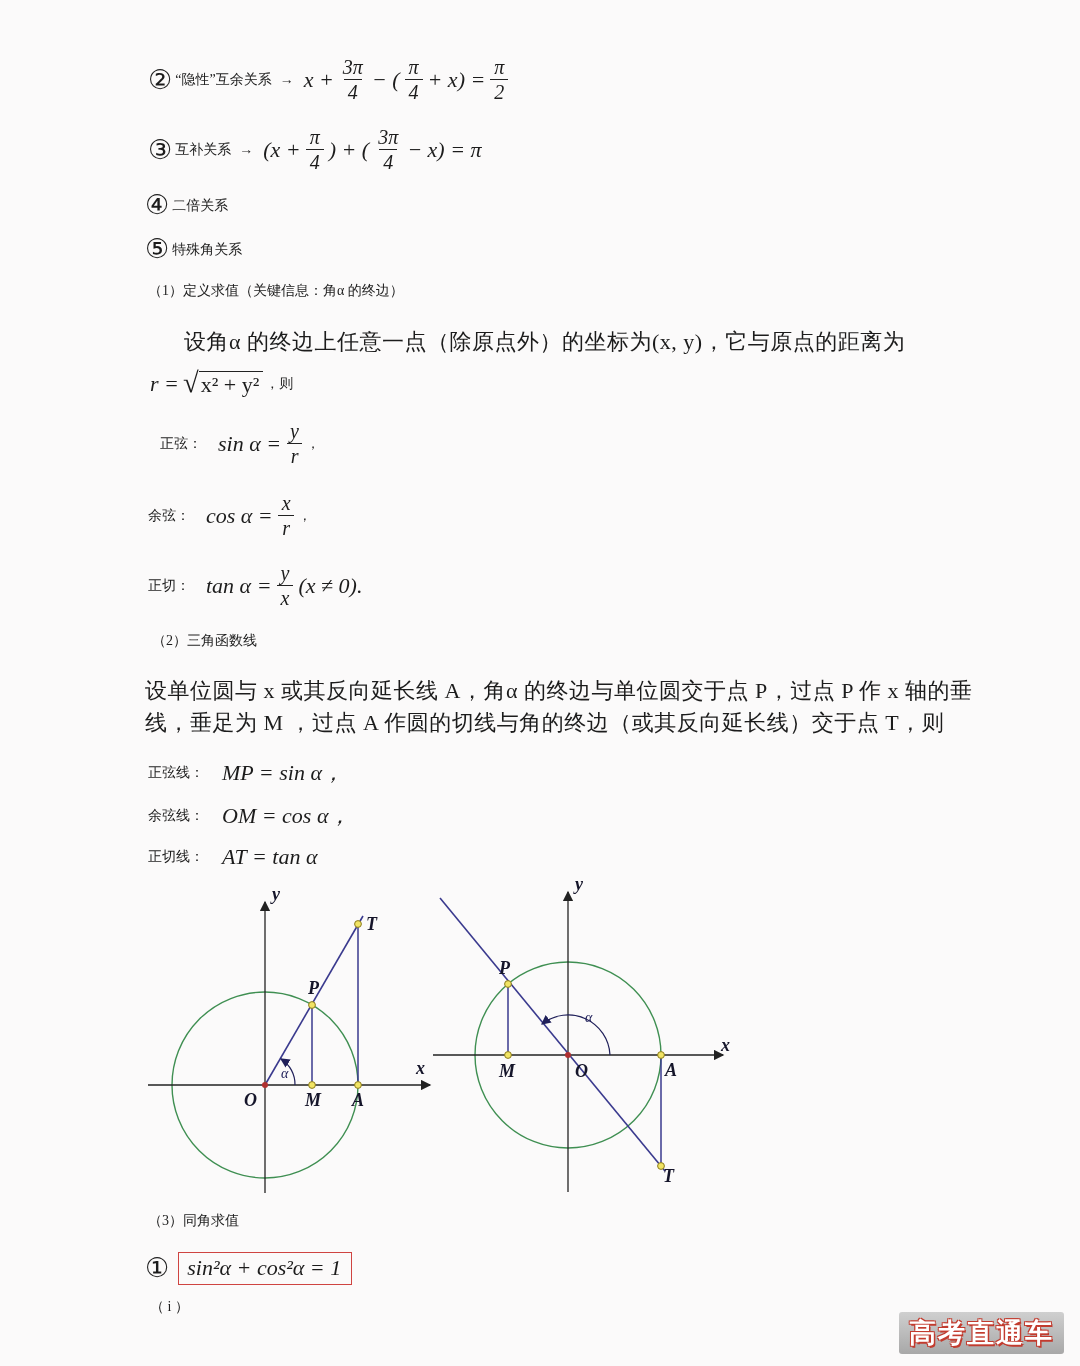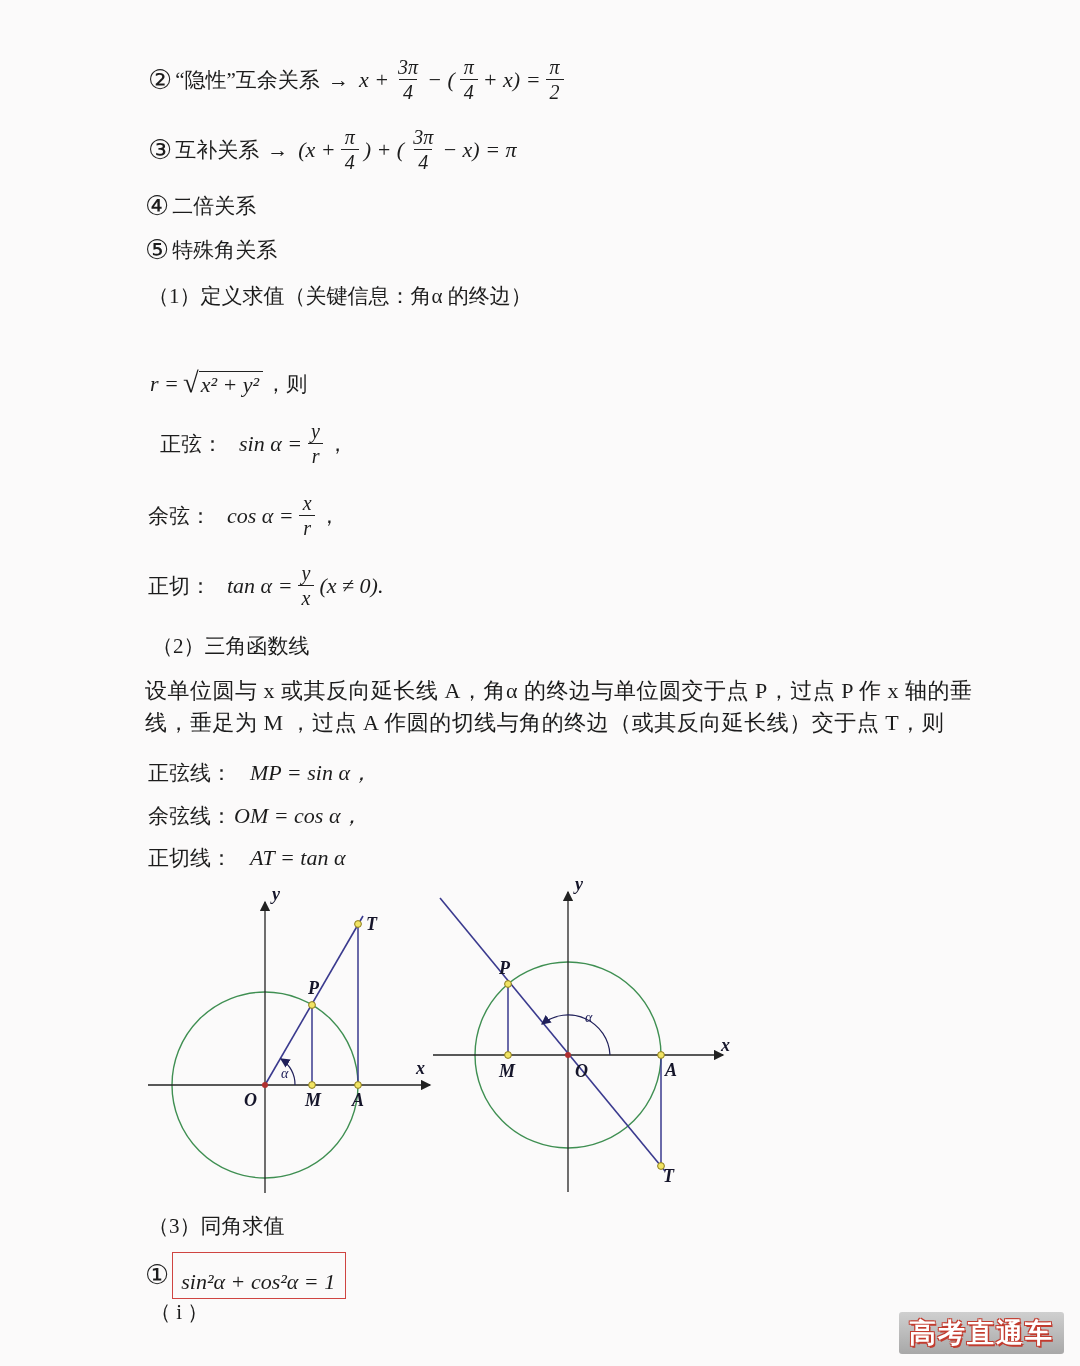--- a/index.html
+++ b/index.html
@@ -3,30 +3,30 @@
 <meta charset="utf-8">
 <style>
   html,body { margin:0; padding:0; background:#dcdcdc; }
   .page {
     position:relative; width:1080px; height:1366px; margin:0 auto;
     background:#fbfafa; overflow:hidden;
     font-family:"Liberation Serif","DejaVu Serif",serif; color:#1c1c1c;
   }
   .abs { position:absolute; }
   .mline { display:flex; align-items:center; font-size:22px; white-space:nowrap; }
-  .txt { font-size:21px; }
+  .txt { font-size:14px; }
   .circ { font-size:27px; line-height:1; margin-right:3px; }
   .mt { font-style:italic; font-family:"Liberation Serif",serif; padding:0 2px; }
   .frac { display:inline-flex; flex-direction:column; align-items:center; margin:0 3px; font-style:italic; }
   .frac .num { display:block; padding:0 4px; line-height:1.15; font-size:20px; }
   .frac .den { display:block; border-top:1.4px solid #222; padding:0 4px; line-height:1.2; font-size:20px; }
   .sqrt { display:inline-flex; align-items:center; white-space:nowrap; margin:0 2px; }
   .sqrt .rad { font-size:1.3em; font-style:normal; transform:translateY(-1px); }
-  .sqrt .cand { border-top:1.5px solid #222; padding:0 4px 0 2px; font-style:italic; }
-  .redbox { border:1.6px solid #cf4441; padding:16px 10px 3px 8px; font-style:italic; }
+  .sqrt .cand { border-top:1.5px solid #222; padding:0 4px 0 2px; }
+  .redbox { border:1.6px solid #cf4441; padding:2px 10px 3px 8px; margin-left:6px; font-style:italic; }
   .para { font-size:22px; letter-spacing:0.5px; }
   .watermark {
     font-family:"Liberation Sans",sans-serif; font-weight:bold; font-size:27px;
     color:#ffffff; letter-spacing:2px; padding:3px 10px; border-radius:3px;
     background:linear-gradient(180deg,#cfcfcf,#a8a8a8);
     text-shadow:1.5px 1.5px 0 #c23b2e, -1px -1px 0 #c23b2e, 1px -1px 0 #c23b2e, -1px 1px 0 #c23b2e;
   }
   svg text { font-family:"Liberation Serif",serif; }
   .ptlabel { font-style:italic; font-weight:bold; font-size:18px; fill:#15152a; }
   .axlabel { font-style:italic; font-weight:bold; font-size:18px; fill:#15152a; }
@@ -78,20 +78,21 @@
   <div class="abs mline" style="left:145px; top:192px;">
     <span class="circ">④</span>
     <span class="txt">二倍关系</span>
   </div>
   <div class="abs mline" style="left:145px; top:236px;">
     <span class="circ">⑤</span>
     <span class="txt">特殊角关系</span>
   </div>
 
   <div class="abs txt" style="left:148px; top:282px;">（1）定义求值（关键信息：角α 的终边）</div>
+  <div class="abs para" style="left:184px; top:327px; width:780px;">设角α 的终边上任意一点（除原点外）的坐标为(x, y)，它与原点的距离为</div>
 
   <div class="abs mline" style="left:148px; top:368px;">
     <span class="mt">r =</span>
     <span class="sqrt">
       <span class="rad">√</span>
       <span class="cand">x² + y²</span>
     </span>
     <span class="txt">，则</span>
   </div>
 
@@ -127,21 +128,21 @@
 
   <div class="abs txt" style="left:152px; top:632px;">（2）三角函数线</div>
   <div class="abs para" style="left:145px; top:676px; width:850px;">设单位圆与 x 或其反向延长线 A，角α 的终边与单位圆交于点 P，过点 P 作 x 轴的垂</div>
   <div class="abs para" style="left:145px; top:708px; width:850px;">线，垂足为 M ，过点 A 作圆的切线与角的终边（或其反向延长线）交于点 T，则</div>
 
   <div class="abs mline" style="left:148px; top:758px;">
     <span class="txt" style="margin-right:16px;text-align:right;">正弦线：</span>
     <span class="mt">MP = sin α，</span>
   </div>
   <div class="abs mline" style="left:148px; top:801px;">
-    <span class="txt" style="">余弦线：</span>
+    <span class="txt" style="margin-right:16px;">余弦线：</span>
     <span class="mt">OM = cos α，</span>
   </div>
   <div class="abs mline" style="left:148px; top:844px;">
     <span class="txt" style="margin-right:16px;">正切线：</span>
     <span class="mt">AT = tan α</span>
   </div>
 
   <svg class="abs" style="left:140px; top:878px;" width="300" height="322" viewBox="0 0 300 322">
     <defs>
       <marker id="ar1" markerWidth="9" markerHeight="8" refX="7" refY="4" orient="auto">

